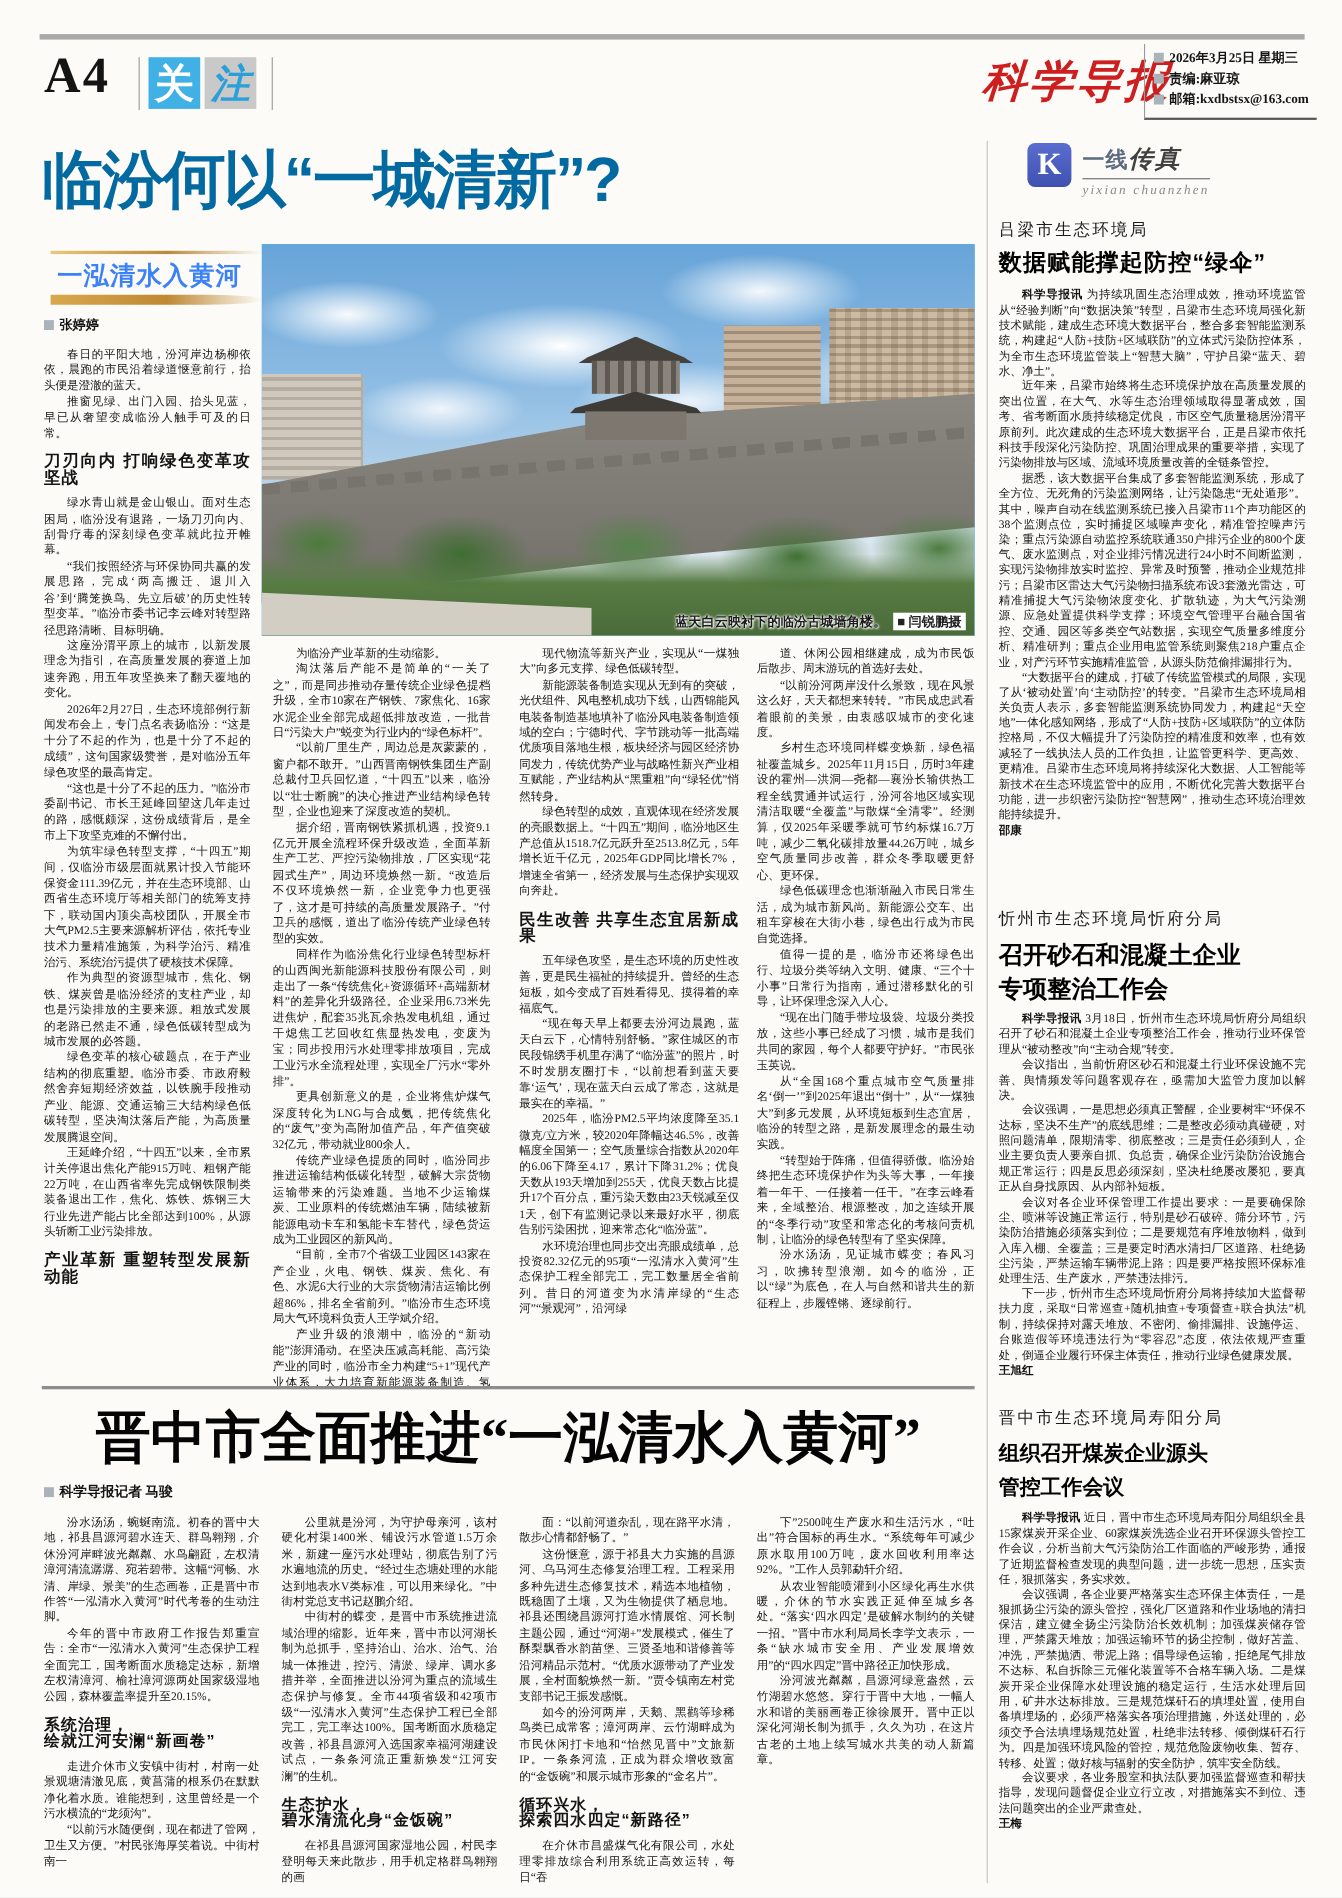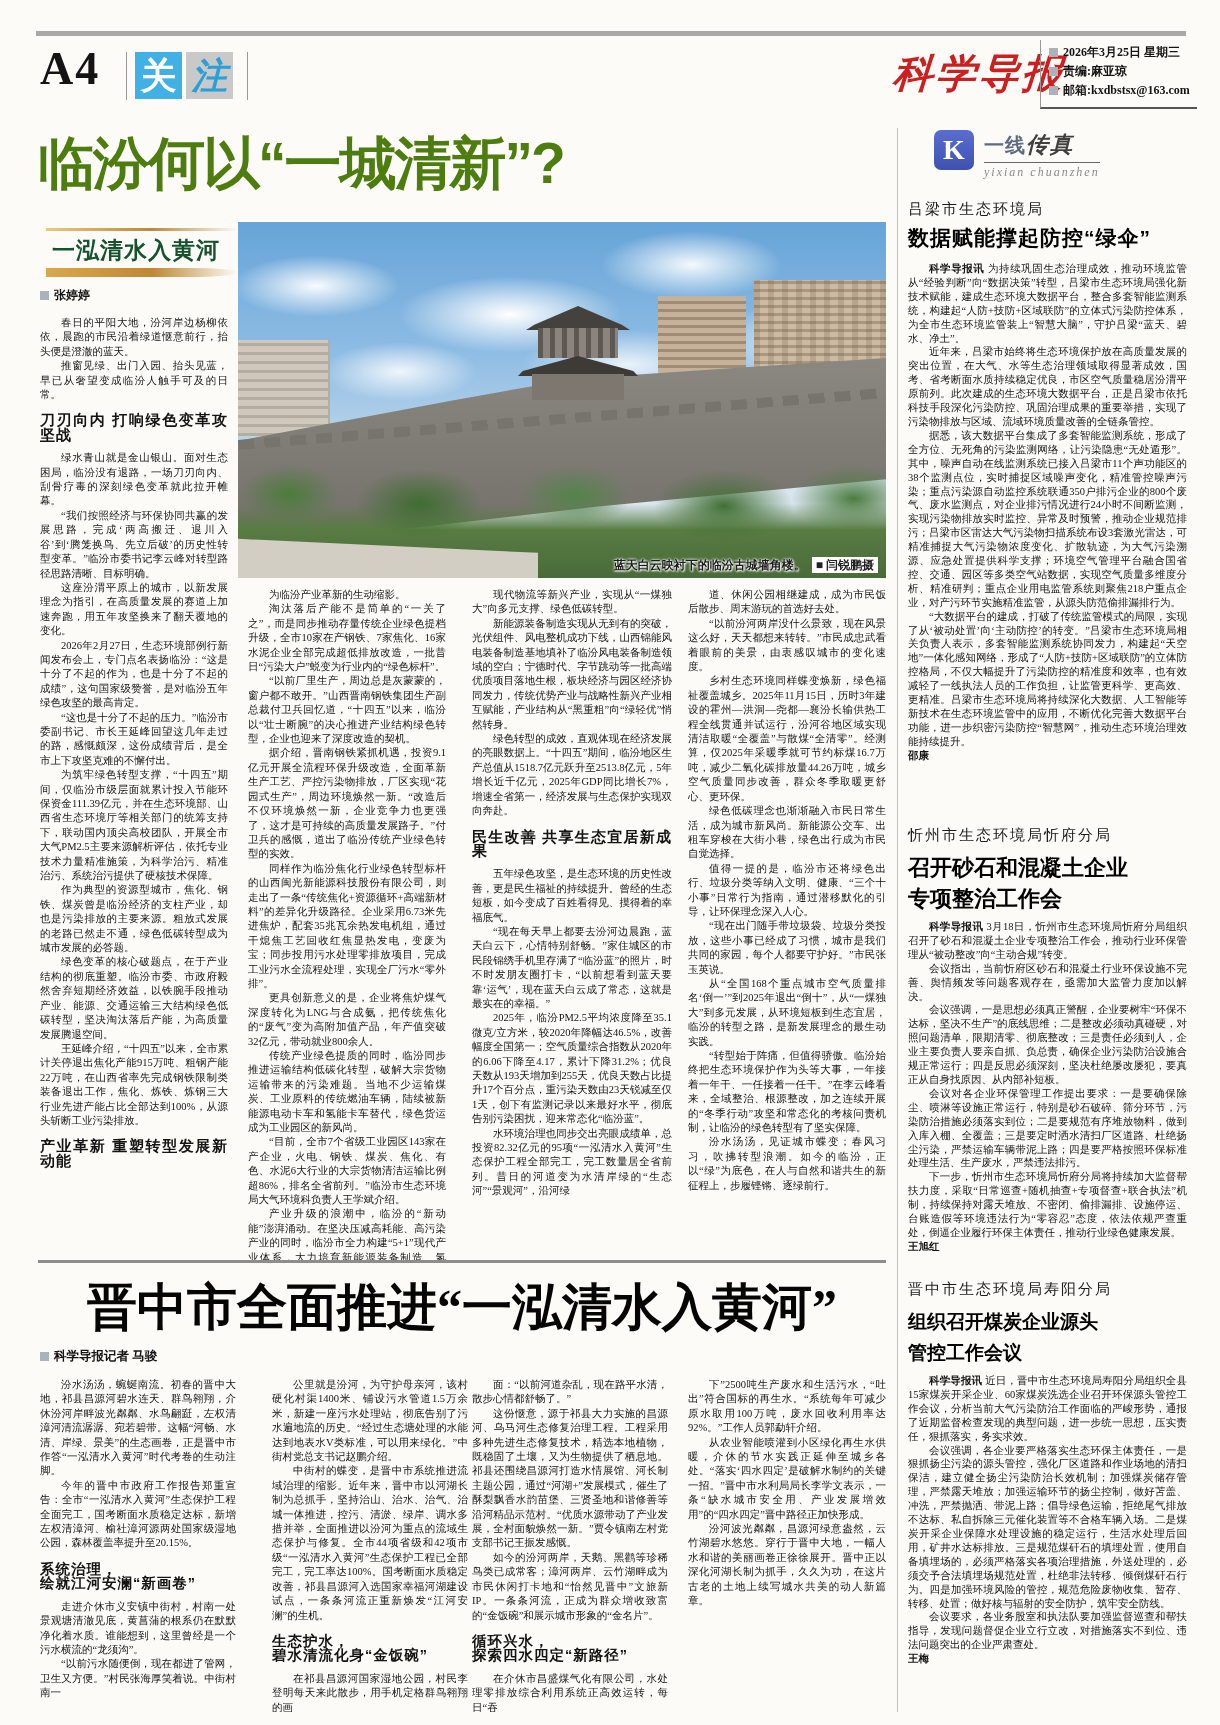--- a/index.html
+++ b/index.html
@@ -14,24 +14,24 @@
   .guan{left:135px;background:#41b1e5;color:#fff;font:bold 36px "Liberation Sans",sans-serif;}
   .zhu{left:186px;background:#c9c9c9;color:#2a9fd8;font:bold italic 36px "Liberation Serif",serif;}
   .masthead{left:893px;top:46px;width:160px;color:#cc2020;font:bold italic 40px "Liberation Serif",serif;
             letter-spacing:3px;white-space:nowrap;transform:skewX(-4deg);}
   .pubinfo{left:1040px;top:40px;width:148px;border-left:1px solid #999;border-bottom:2px solid #555;
            padding:2px 0 6px 8px;font:bold 12px "Liberation Serif",serif;}
   .pubinfo .row{margin:2px 0;white-space:nowrap;}
   .sq{display:inline-block;width:9px;height:9px;background:#aab3ba;margin-right:5px;vertical-align:-1px;}
   
   .headline{left:38px;top:126px;width:700px;font-family:"Liberation Sans","DejaVu Sans",sans-serif;
-            font-weight:900;font-size:57px;letter-spacing:-2px;color:#4d7c0f;white-space:nowrap;}
+            font-weight:900;font-size:57px;letter-spacing:-2px;color:#0369a1;white-space:nowrap;}
   .banner{left:46px;top:228px;width:192px;}
   .banner .topline{height:3px;background:linear-gradient(90deg,#e9c87c,#b9893d 55%,rgba(185,137,61,0));}
-  .banner .btext{padding:4px 2px 2px 6px;color:#14532d;font:900 23px "Liberation Sans",sans-serif;
+  .banner .btext{padding:4px 2px 2px 6px;color:#3b82f6;font:900 23px "Liberation Sans",sans-serif;
                  letter-spacing:1px;text-shadow:0 0 1px #fff;}
   .banner .swash{height:9px;border-radius:0 50% 50% 0/0 100% 100% 0;
                  background:linear-gradient(90deg,#d9a84e,#bf8833 55%,rgba(191,136,51,0));}
   .byline{left:40px;top:287px;font:bold 12px "Liberation Serif",serif;}
   .col{line-height:14.4px;font-size:10.5px;text-align:justify;overflow:hidden;}
   .para{margin:0;text-indent:2em;}
   .colhead{font-family:"Liberation Sans","DejaVu Sans",sans-serif;font-weight:900;font-size:15px;
            margin:11px 0 9px;letter-spacing:1px;text-indent:0;white-space:pre-line;}
   .sig{text-align:left;font-weight:bold;padding-right:4px;}
   .lead{font-family:"Liberation Sans",sans-serif;}
@@ -100,21 +100,21 @@
   .sb1{left:908px;top:262px;height:532px;}
   .sb2{left:908px;top:920px;height:334px;}
   .sb3{left:908px;top:1374px;height:330px;}
   
   .bdiv{left:38px;top:1260px;width:848px;height:3px;background:#8d8d8d;}
   .bheadline{left:38px;top:1274px;width:848px;text-align:center;font-family:"Liberation Serif","DejaVu Serif",serif;
              font-weight:900;font-size:50px;letter-spacing:0;white-space:nowrap;color:#050505;}
   .bbyline{left:40px;top:1348px;font:bold 12.5px "Liberation Serif",serif;}
   .bcol{top:1378px;height:334px;}
   .bcol .colhead{font-size:14.5px;}
-  .b1{left:40px;width:196px;} .b2{left:256px;width:196px;margin-left:16px;} .b3{left:472px;width:196px;} .b4{left:688px;width:198px;}
+  .b1{left:40px;width:196px;} .b2{left:256px;width:196px;} .b3{left:472px;width:196px;} .b4{left:688px;width:198px;}
 </style>
 </head>
 <body>
 
 <div id="page">
 
   <div class="abs toprule"></div>
   <div class="abs edition">A4</div>
   <div class="abs hv" style="left:126px"></div>
   <div class="abs charbox guan">关</div>

